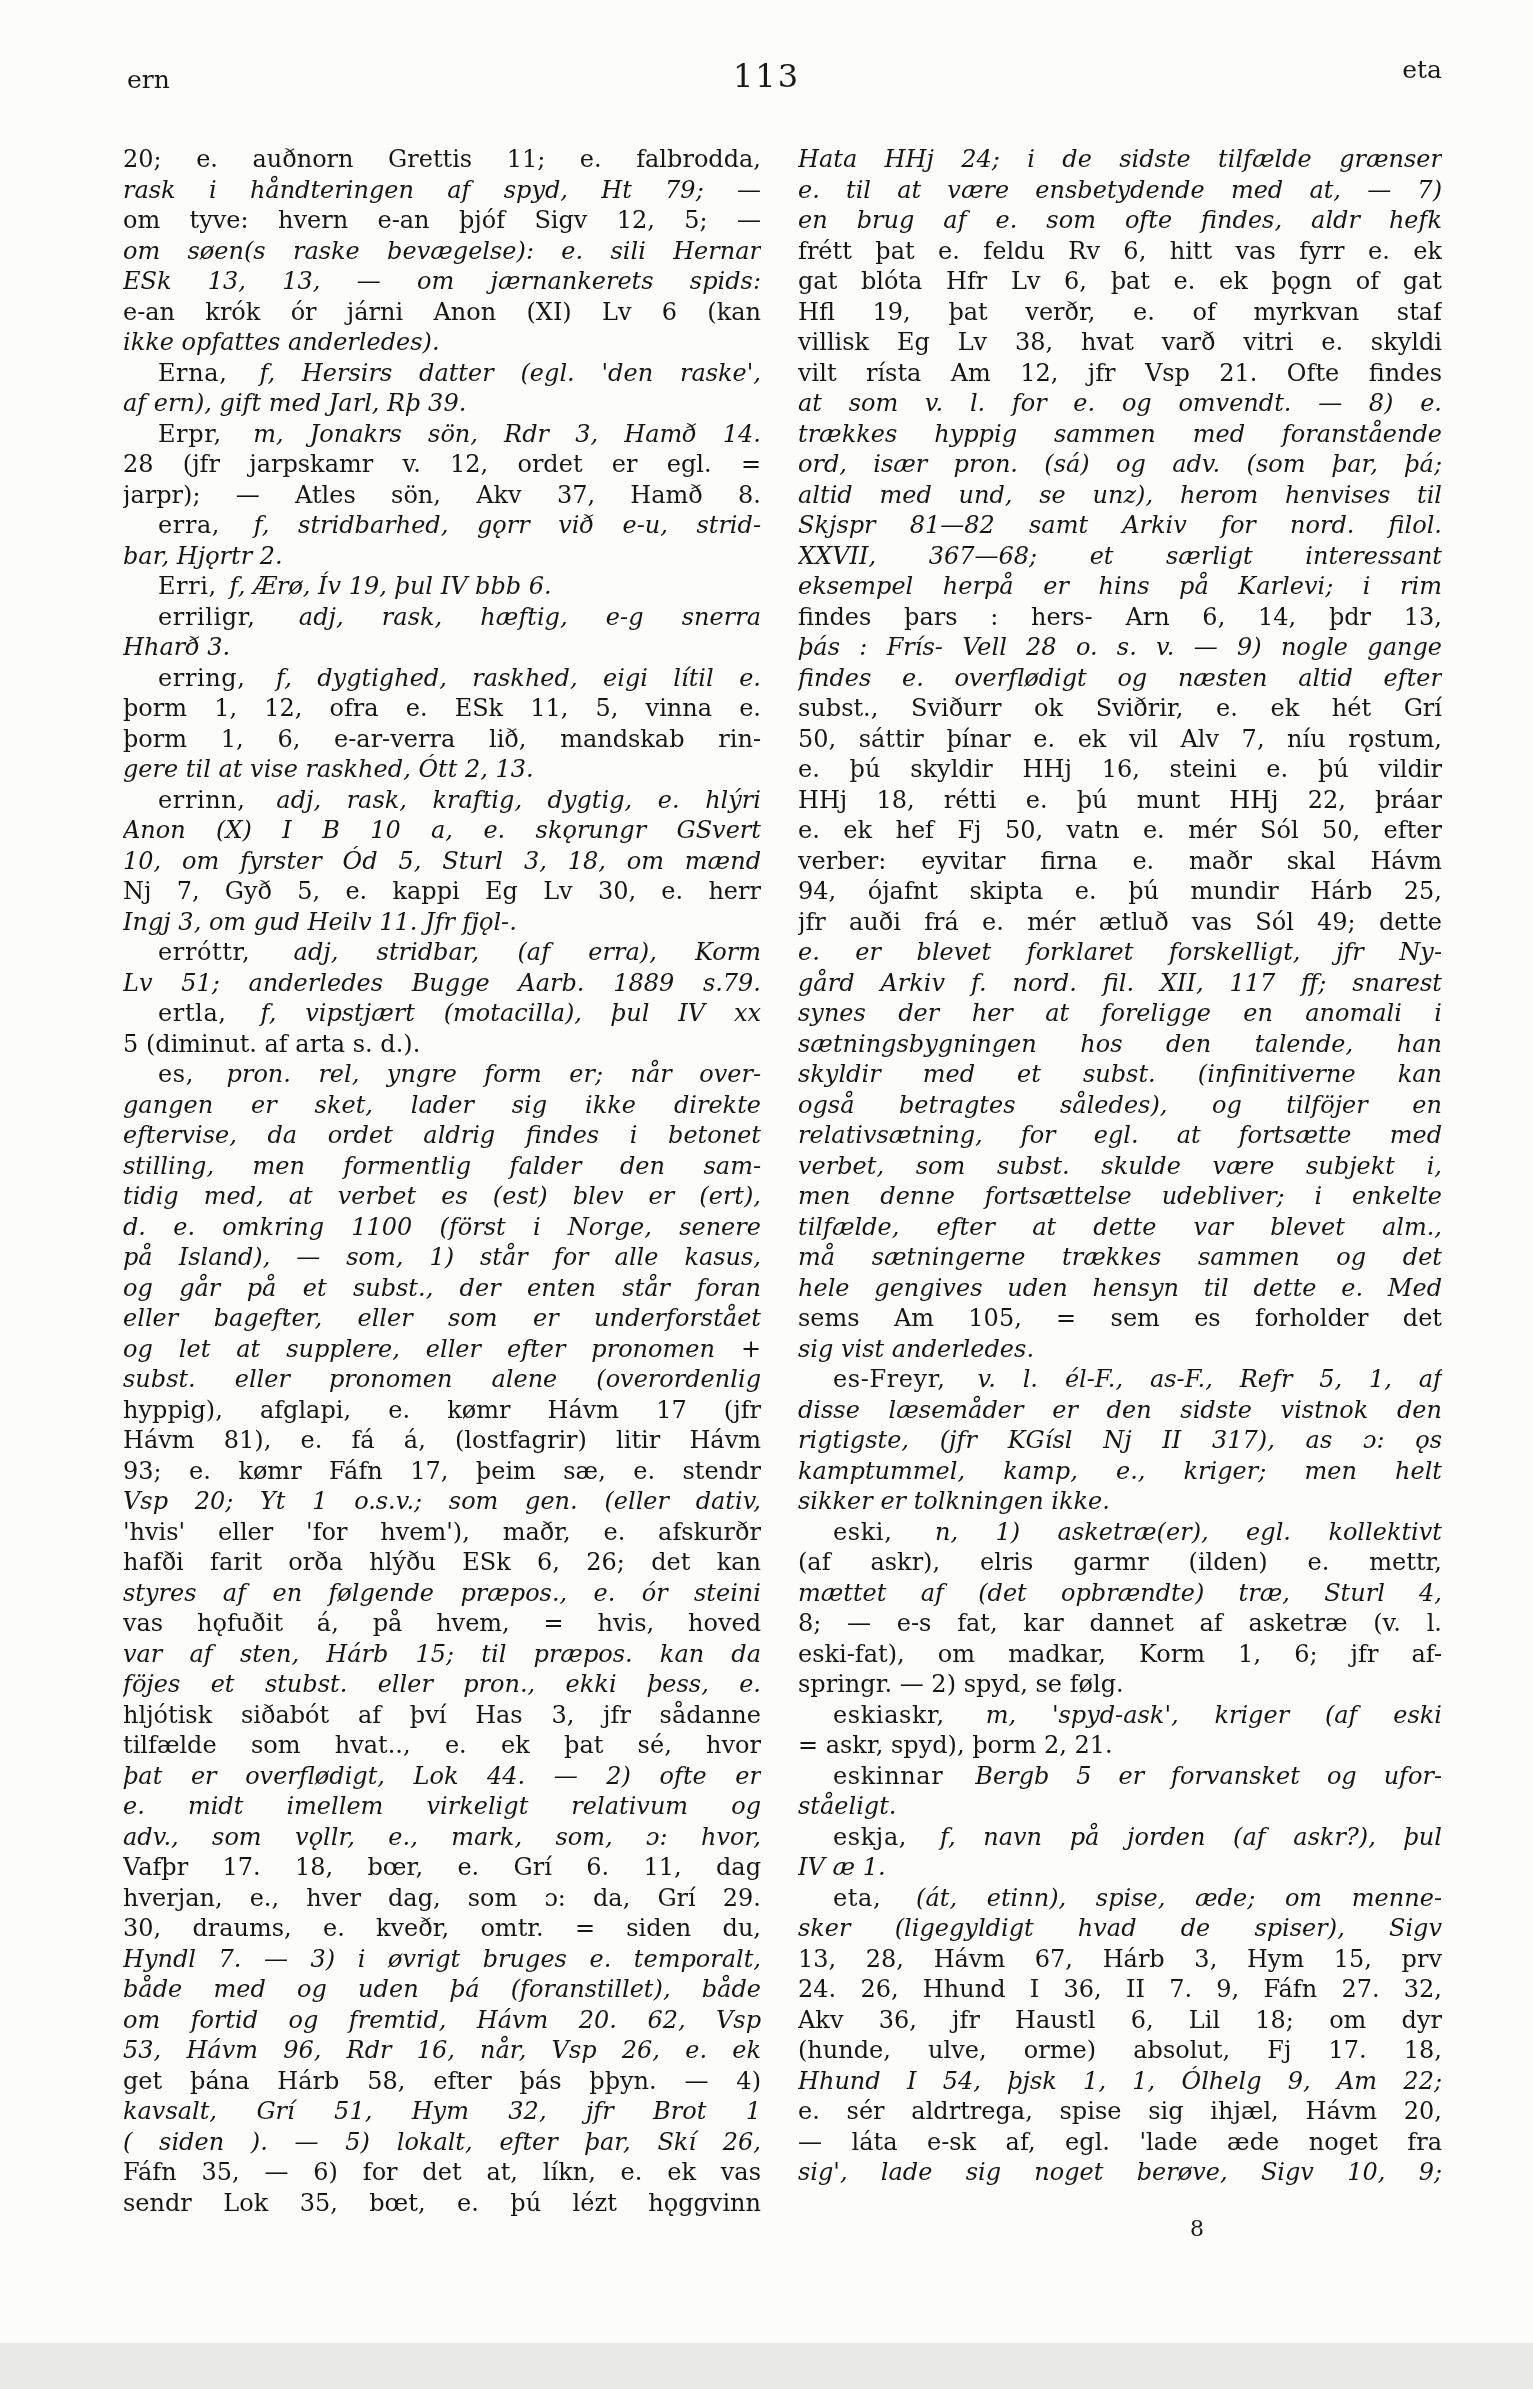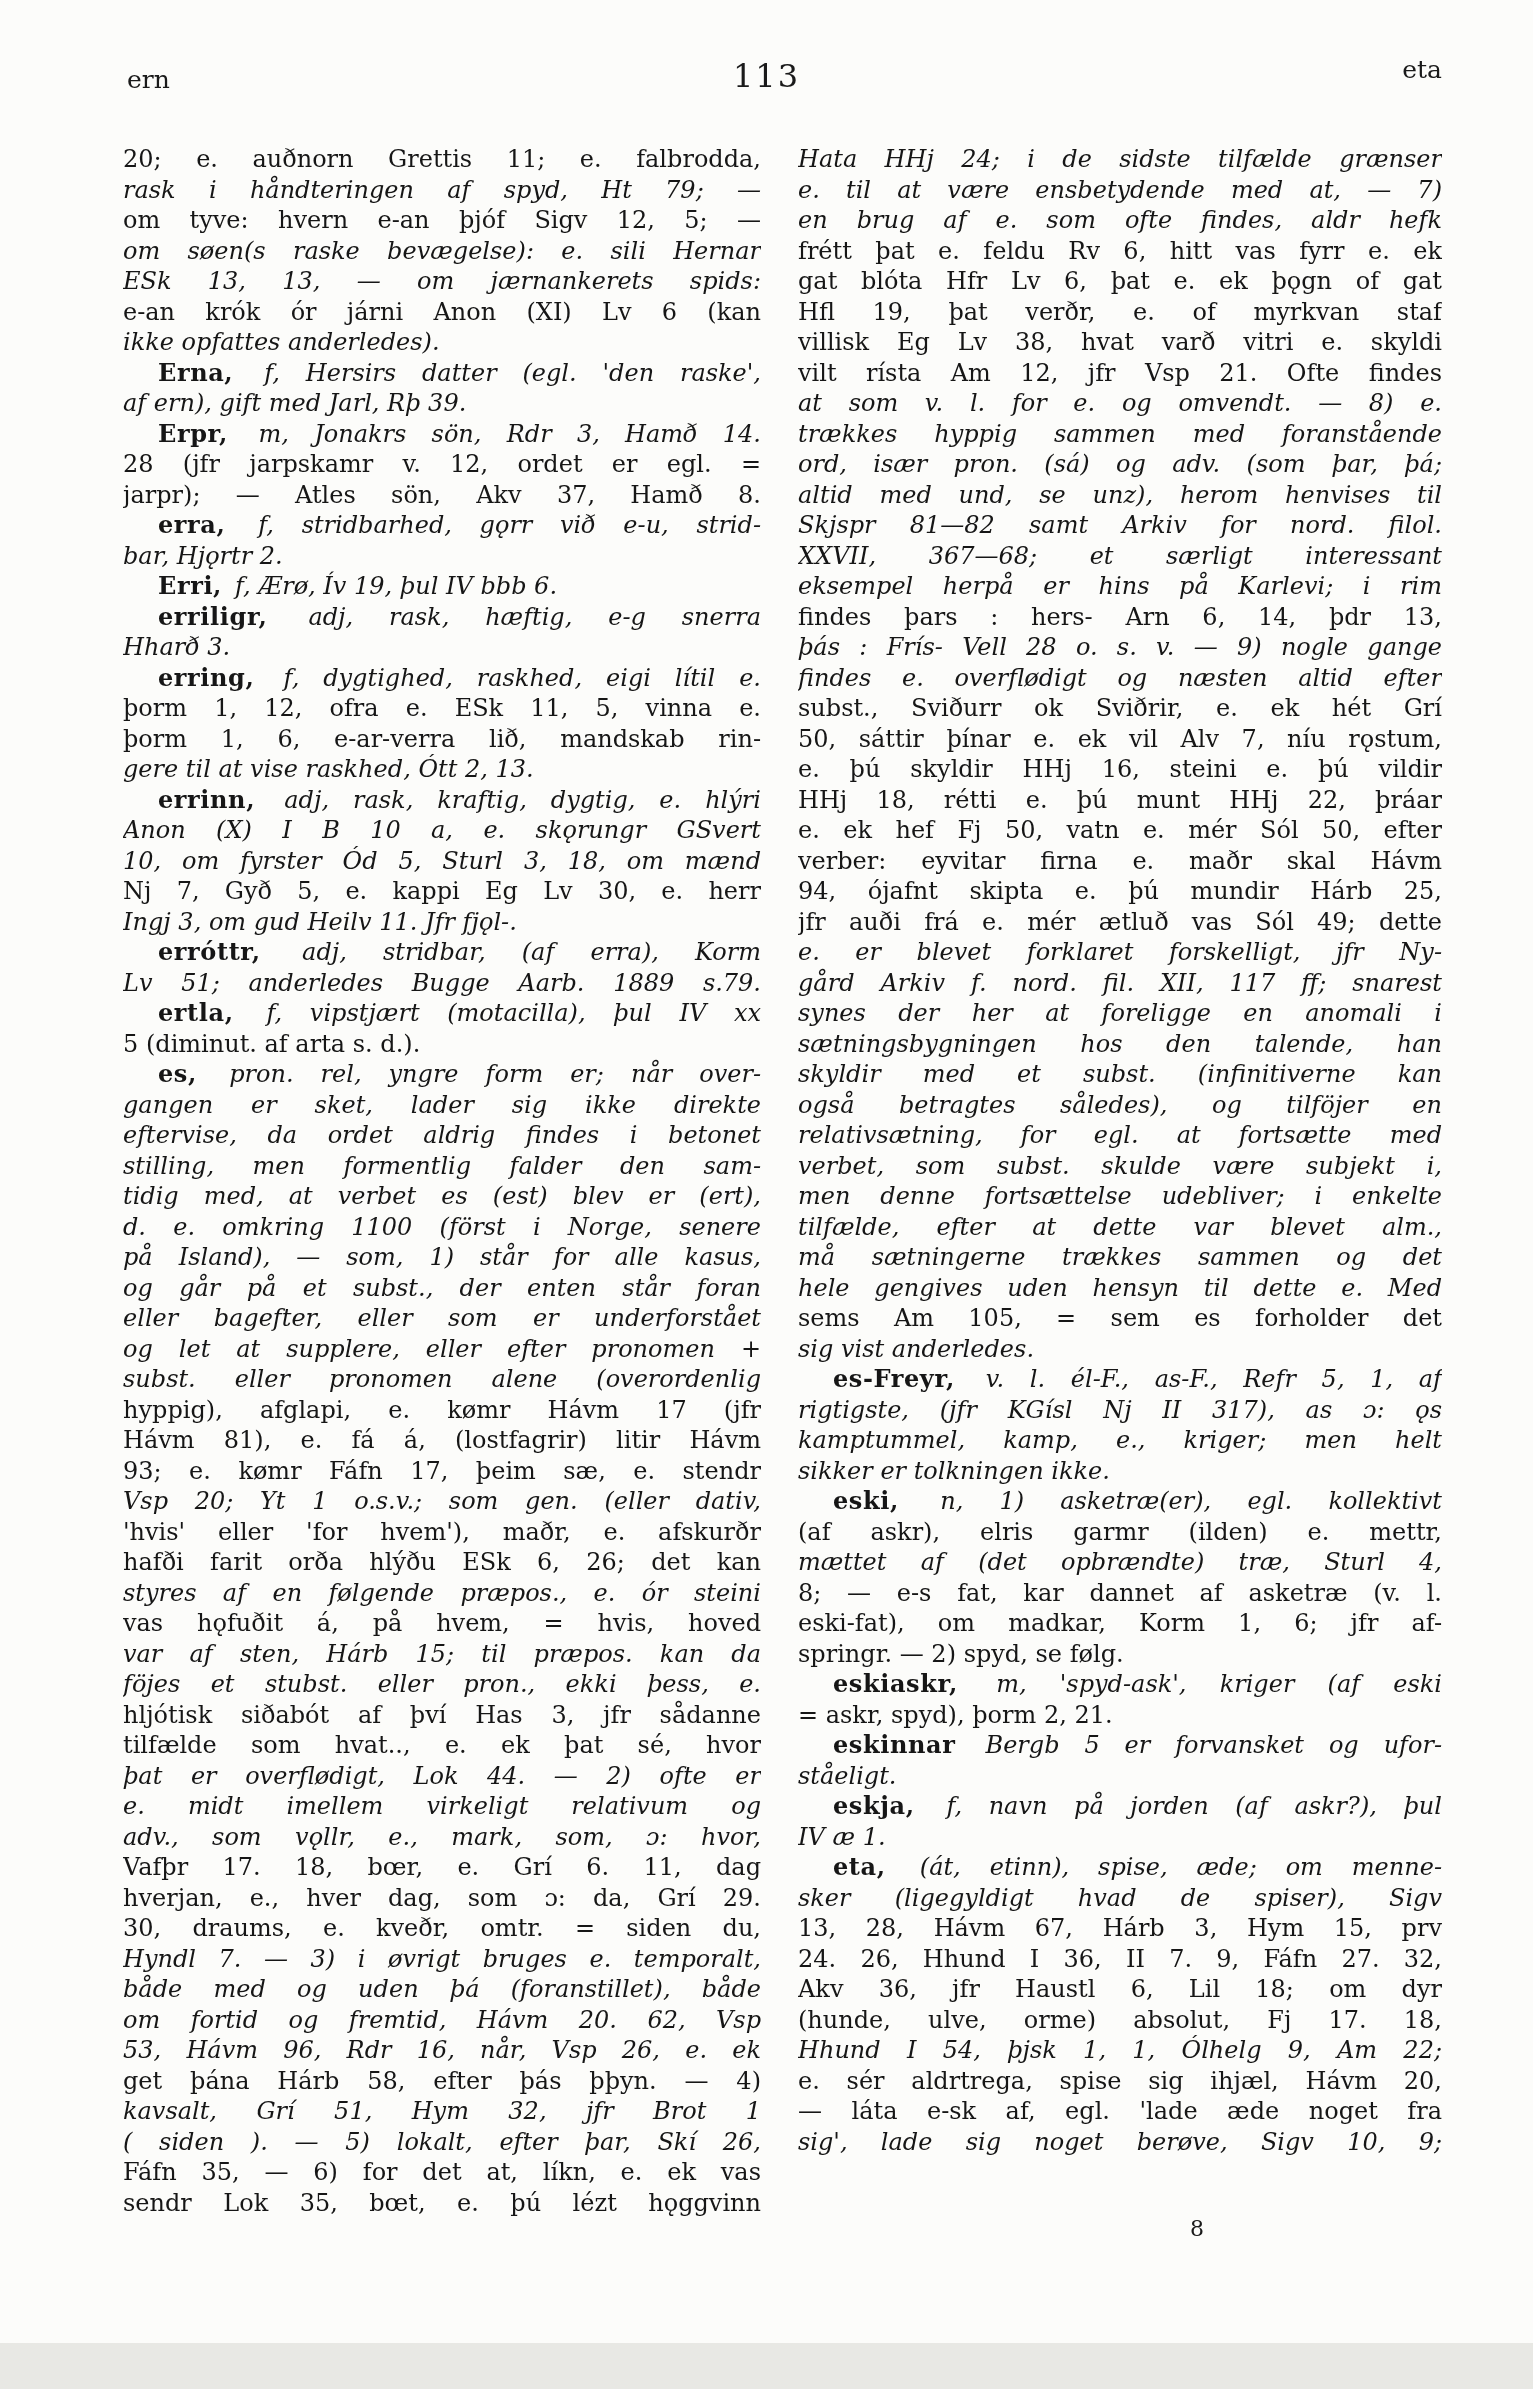--- a/index.html
+++ b/index.html
@@ -38,21 +38,21 @@
     text-align: justify;
     text-align-last: justify;
     overflow: hidden;
     white-space: nowrap;
   }
   .line.nj { text-align-last: left; }
   .line.ind { padding-left: 35px; }
   .line.it { font-style: italic; }
   .hw {
     font-style: normal;
-    font-weight: bold;
+    font-weight: normal;
     letter-spacing: 0.6px;
     padding-right: 5.2px;
   }
   .signature {
     position: absolute;
     left: 1190px;
     top: 2216px;
     font-size: 22px;
     color: #1a1a1a;
   }
@@ -170,20 +170,21 @@
       <div class="line it" style="white-space: normal;">også betragtes således), og tilföjer en</div>
       <div class="line it" style="white-space: normal;">relativsætning, for egl. at fortsætte med</div>
       <div class="line it" style="white-space: normal;">verbet, som subst. skulde være subjekt i,</div>
       <div class="line it" style="white-space: normal;">men denne fortsættelse udebliver; i enkelte</div>
       <div class="line it" style="white-space: normal;">tilfælde, efter at dette var blevet alm.,</div>
       <div class="line it" style="white-space: normal;">må sætningerne trækkes sammen og det</div>
       <div class="line it" style="white-space: normal;">hele gengives uden hensyn til dette e. Med</div>
       <div class="line" style="white-space: normal;">sems Am 105, = sem es forholder det</div>
       <div class="line it nj" style="white-space: normal;">sig vist anderledes.</div>
       <div class="line it ind" style="white-space: normal;"><span class="hw">es-Freyr,</span> v. l. él-F., as-F., Refr 5, 1, af</div>
+      <div class="line it" style="white-space: normal;">disse læsemåder er den sidste vistnok den</div>
       <div class="line it" style="white-space: normal;">rigtigste, (jfr KGísl Nj II 317), as ɔ: ǫs</div>
       <div class="line it" style="white-space: normal;">kamptummel, kamp, e., kriger; men helt</div>
       <div class="line it nj" style="white-space: normal;">sikker er tolkningen ikke.</div>
       <div class="line it ind" style="white-space: normal;"><span class="hw">eski,</span> n, 1) asketræ(er), egl. kollektivt</div>
       <div class="line" style="white-space: normal;">(af askr), elris garmr (ilden) e. mettr,</div>
       <div class="line it" style="white-space: normal;">mættet af (det opbrændte) træ, Sturl 4,</div>
       <div class="line" style="white-space: normal;">8; — e-s fat, kar dannet af asketræ (v. l.</div>
       <div class="line" style="white-space: normal;">eski-fat), om madkar, Korm 1, 6; jfr af-</div>
       <div class="line nj" style="white-space: normal;">springr. — 2) spyd, se følg.</div>
       <div class="line it ind" style="white-space: normal;"><span class="hw">eskiaskr,</span> m, 'spyd-ask', kriger (af eski</div>

